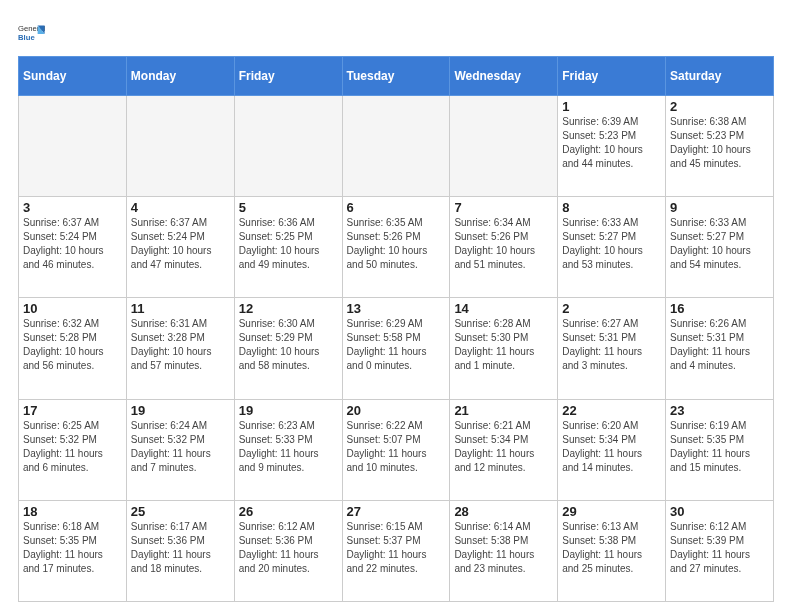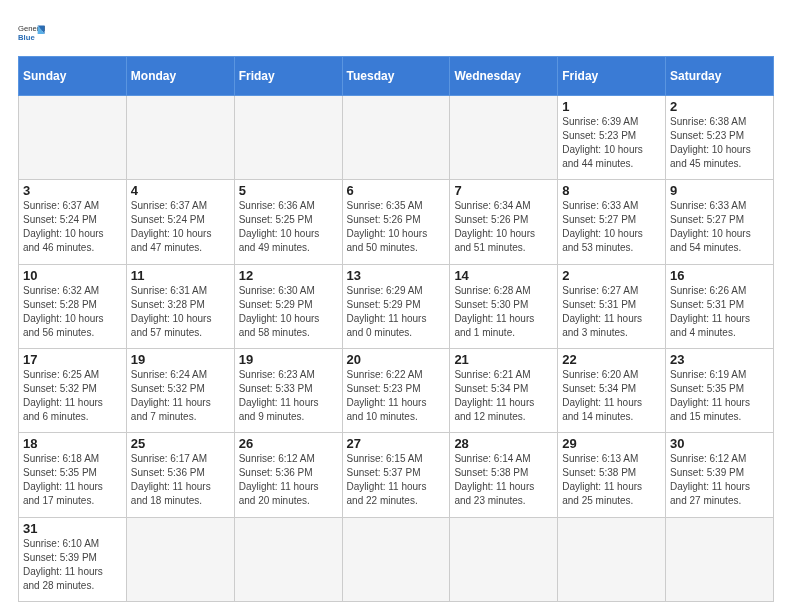--- a/index.html
+++ b/index.html
@@ -213,21 +213,21 @@
           <td>
             <span class="day-number">12</span>
             <div class="day-info">Sunrise: 6:30 AM
 Sunset: 5:29 PM
 Daylight: 10 hours
 and 58 minutes.</div>
           </td>
           <td>
             <span class="day-number">13</span>
             <div class="day-info">Sunrise: 6:29 AM
-Sunset: 5:29 PM
+Sunset: 5:58 PM
 Daylight: 11 hours
 and 0 minutes.</div>
           </td>
           <td>
             <span class="day-number">14</span>
             <div class="day-info">Sunrise: 6:28 AM
 Sunset: 5:30 PM
 Daylight: 11 hours
 and 1 minute.</div>
           </td>
@@ -264,21 +264,21 @@
           <td>
             <span class="day-number">19</span>
             <div class="day-info">Sunrise: 6:23 AM
 Sunset: 5:33 PM
 Daylight: 11 hours
 and 9 minutes.</div>
           </td>
           <td>
             <span class="day-number">20</span>
             <div class="day-info">Sunrise: 6:22 AM
-Sunset: 5:23 PM
+Sunset: 5:07 PM
 Daylight: 11 hours
 and 10 minutes.</div>
           </td>
           <td>
             <span class="day-number">21</span>
             <div class="day-info">Sunrise: 6:21 AM
 Sunset: 5:34 PM
 Daylight: 11 hours
 and 12 minutes.</div>
           </td>
@@ -340,31 +340,16 @@
 Daylight: 11 hours
 and 25 minutes.</div>
           </td>
           <td>
             <span class="day-number">30</span>
             <div class="day-info">Sunrise: 6:12 AM
 Sunset: 5:39 PM
 Daylight: 11 hours
 and 27 minutes.</div>
           </td>
-        </tr>
-        <tr class="last-row">
-          <td>
-            <span class="day-number">31</span>
-            <div class="day-info">Sunrise: 6:10 AM
-Sunset: 5:39 PM
-Daylight: 11 hours
-and 28 minutes.</div>
-          </td>
-          <td class="empty"></td>
-          <td class="empty"></td>
-          <td class="empty"></td>
-          <td class="empty"></td>
-          <td class="empty"></td>
-          <td class="empty"></td>
         </tr>
       </tbody>
   </table>
 </div>
 
 </body></html>

